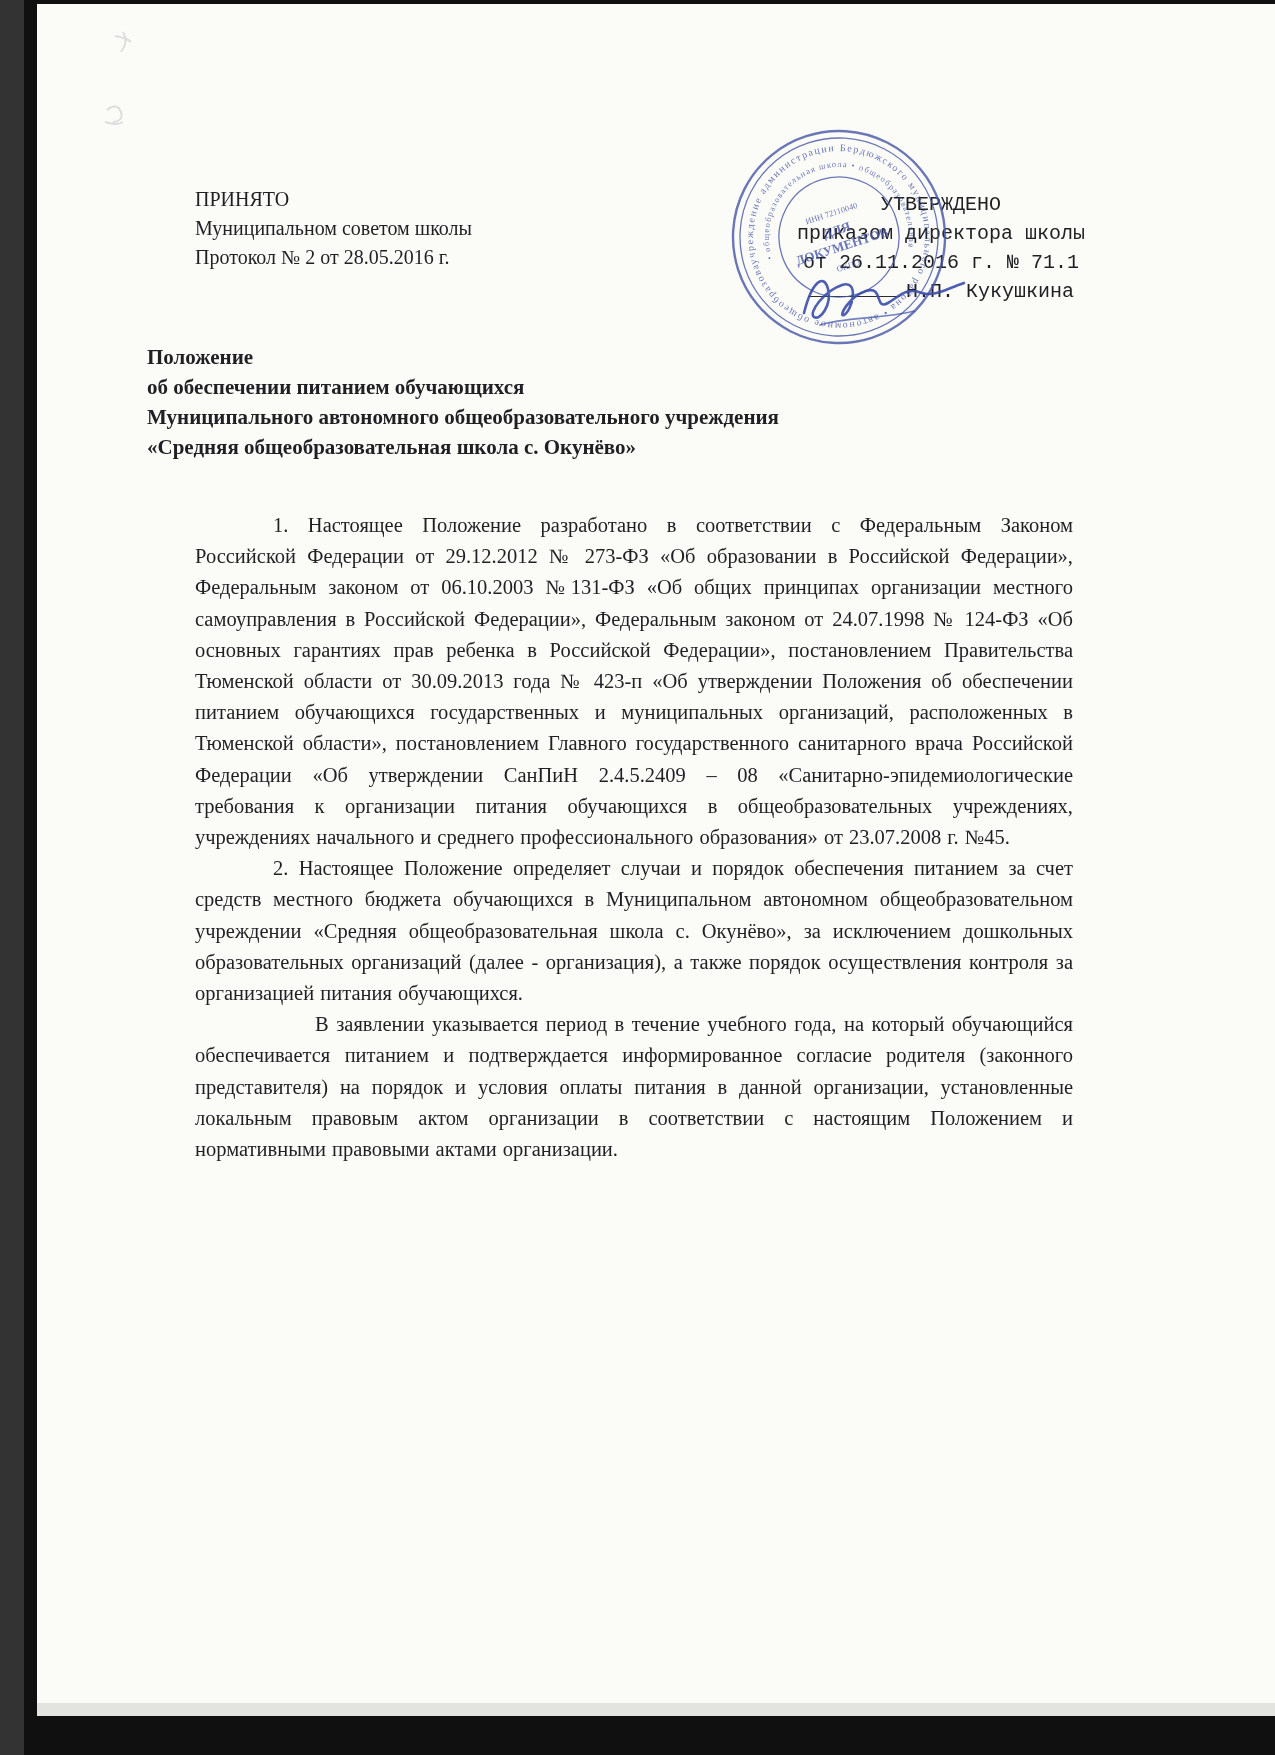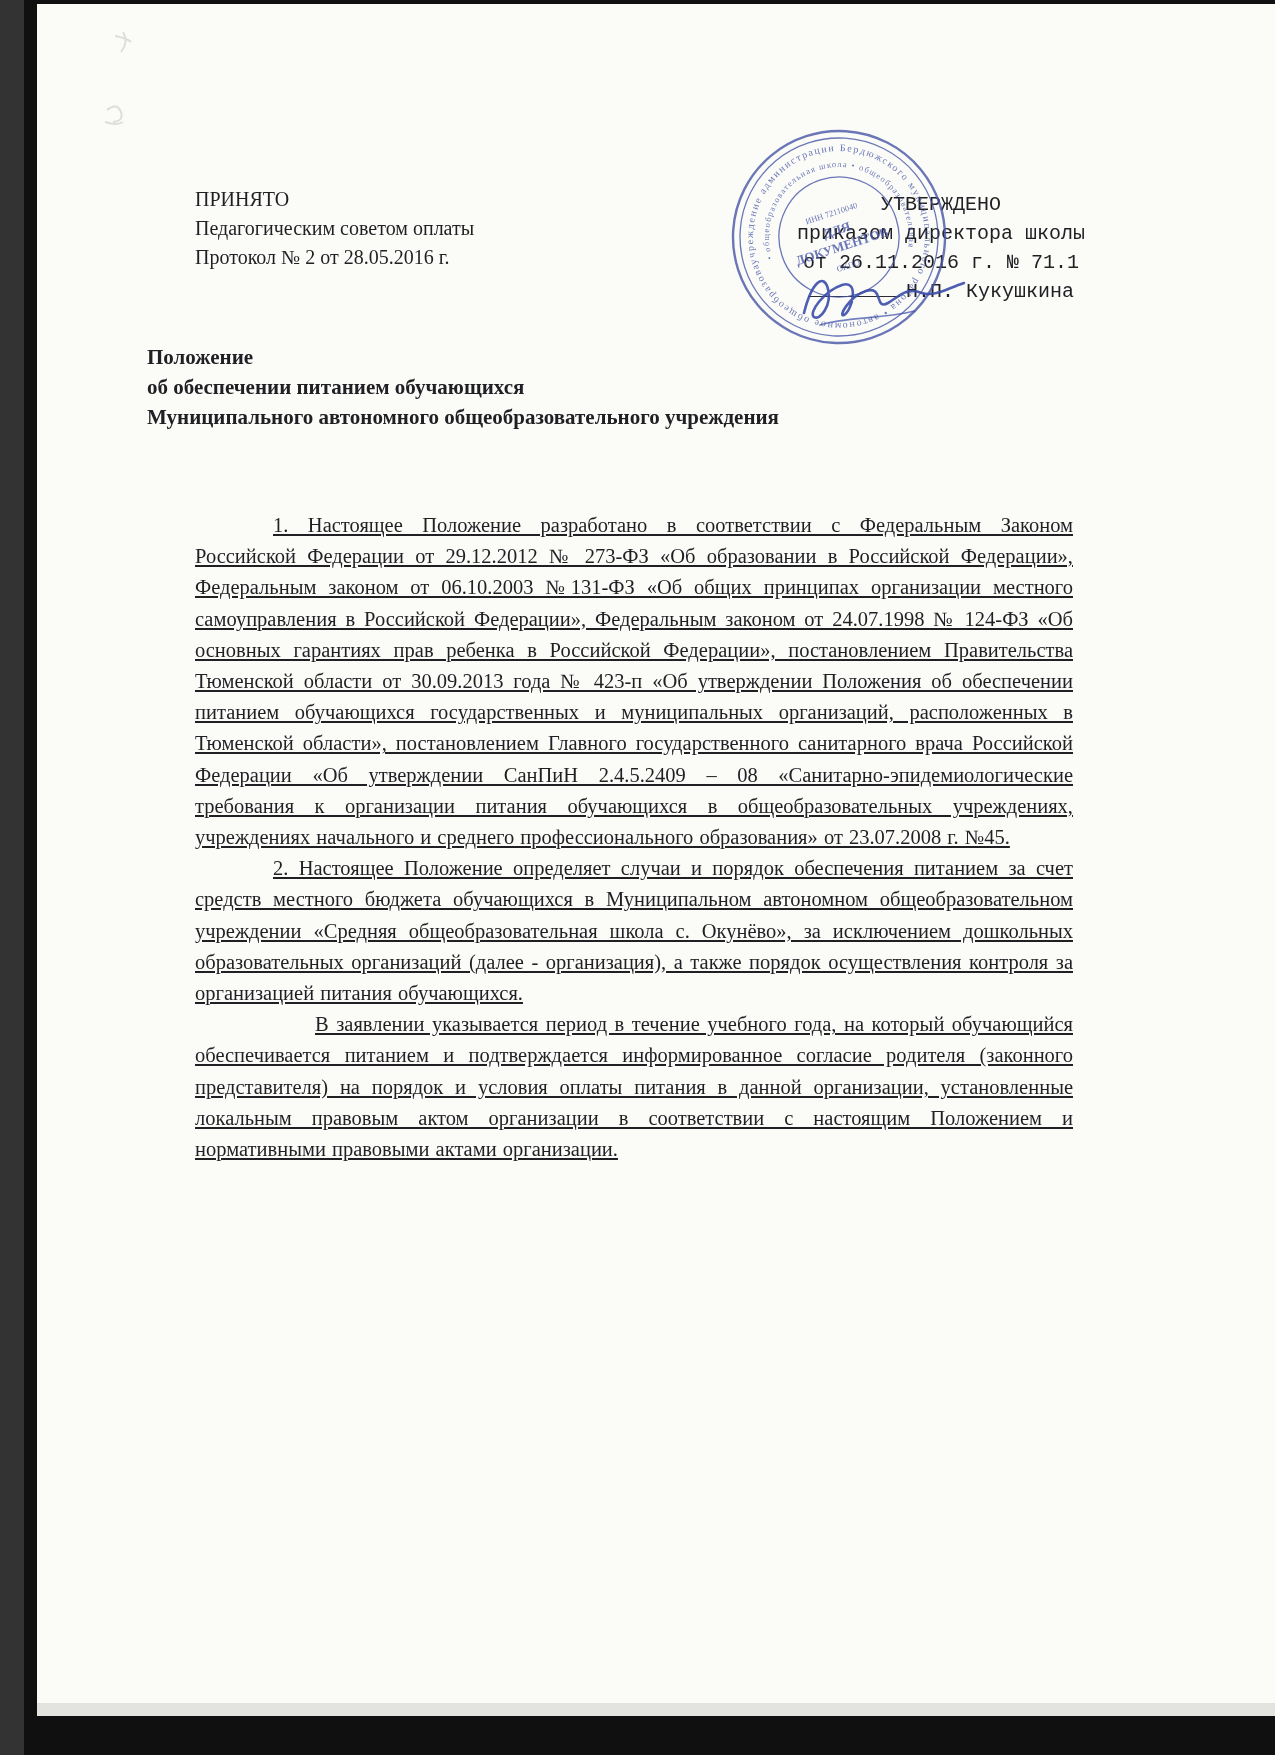--- a/index.html
+++ b/index.html
@@ -43,37 +43,37 @@
   .title {
     position:absolute; left:110px; top:338px; width:1030px;
     text-align:left; font-weight:bold; font-size:21px; line-height:30px;
     z-index:2;
   }
   .body-text {
     position:absolute; left:158px; top:506px; width:878px;
     font-size:20.5px; line-height:31.2px; text-align:justify;
     word-spacing:1px;
   }
-  .body-text p { margin:0; text-indent:78px;text-decoration:underline; }
+  .body-text p { margin:0; text-indent:78px; }
   .body-text p.indent-lg { text-indent:120px; }
 </style>
 </head>
 <body>
 
 <div class="scan">
   <div class="page">
 
     <svg class="pencil" viewBox="0 0 110 130">
       <path d="M38,14 q6,10 -2,20 M30,18 q12,2 16,6" stroke="#9a9aa0" stroke-width="2" fill="none"></path>
       <path d="M22,92 q10,-8 14,2 q3,9 -8,10 M20,104 q12,4 18,0" stroke="#9a9aa0" stroke-width="2" fill="none"></path>
     </svg>
 
     <div class="accepted">
       <div>ПРИНЯТО</div>
-      <div>Педагогическим советом оплаты</div>
+      <div>Муниципальном советом школы</div>
       <div>Протокол № 2 от 28.05.2016 г.</div>
     </div>
 
     <div class="approved">
       <div>УТВЕРЖДЕНО</div>
       <div>приказом директора школы</div>
       <div>от 26.11.2016 г. № 71.1</div>
       <div class="sig-row">
         <span class="sig-underline"></span><span>Н.П. Кукушкина</span>
       </div>
@@ -105,20 +105,21 @@
 
     <svg class="signature" viewBox="0 0 180 75">
       <path d="M10,54 C18,22 30,14 34,30 C38,46 26,62 20,58 C14,54 30,32 48,26 C66,20 58,52 50,56 C44,59 54,38 72,32 C90,26 80,52 94,44 C106,37 112,28 128,34 C140,38 152,30 170,24" stroke="#3b4da8" stroke-width="2.6" fill="none" stroke-linecap="round" opacity="0.9"></path>
       <path d="M26,66 C50,58 90,60 120,52" stroke="#3b4da8" stroke-width="1.8" fill="none" stroke-linecap="round" opacity="0.7"></path>
     </svg>
 
     <div class="title">
       <div>Положение</div>
       <div>об обеспечении питанием обучающихся</div>
       <div>Муниципального автономного общеобразовательного учреждения</div>
+      <div>«Средняя общеобразовательная школа с. Окунёво»</div>
     </div>
 
     <div class="body-text">
       <p>1. Настоящее Положение разработано в соответствии с Федеральным Законом Российской Федерации от 29.12.2012 № 273-ФЗ «Об образовании в Российской Федерации», Федеральным законом от 06.10.2003 №131-ФЗ «Об общих принципах организации местного самоуправления в Российской Федерации», Федеральным законом от 24.07.1998 № 124-ФЗ «Об основных гарантиях прав ребенка в Российской Федерации», постановлением Правительства Тюменской области от 30.09.2013 года № 423-п «Об утверждении Положения об обеспечении питанием обучающихся государственных и муниципальных организаций, расположенных в Тюменской области», постановлением Главного государственного санитарного врача Российской Федерации «Об утверждении СанПиН 2.4.5.2409 – 08 «Санитарно-эпидемиологические требования к организации питания обучающихся в общеобразовательных учреждениях, учреждениях начального и среднего профессионального образования» от 23.07.2008 г. №45.</p>
       <p>2. Настоящее Положение определяет случаи и порядок обеспечения питанием за счет средств местного бюджета обучающихся в Муниципальном автономном общеобразовательном учреждении «Средняя общеобразовательная школа с. Окунёво», за исключением дошкольных образовательных организаций (далее - организация), а также порядок осуществления контроля за организацией питания обучающихся.</p>
       <p class="indent-lg">В заявлении указывается период в течение учебного года, на который обучающийся обеспечивается питанием и подтверждается информированное согласие родителя (законного представителя) на порядок и условия оплаты питания в данной организации, установленные локальным правовым актом организации в соответствии с настоящим Положением и нормативными правовыми актами организации.</p>
     </div>
 
     <div class="bottom-strip"></div>
   </div>

